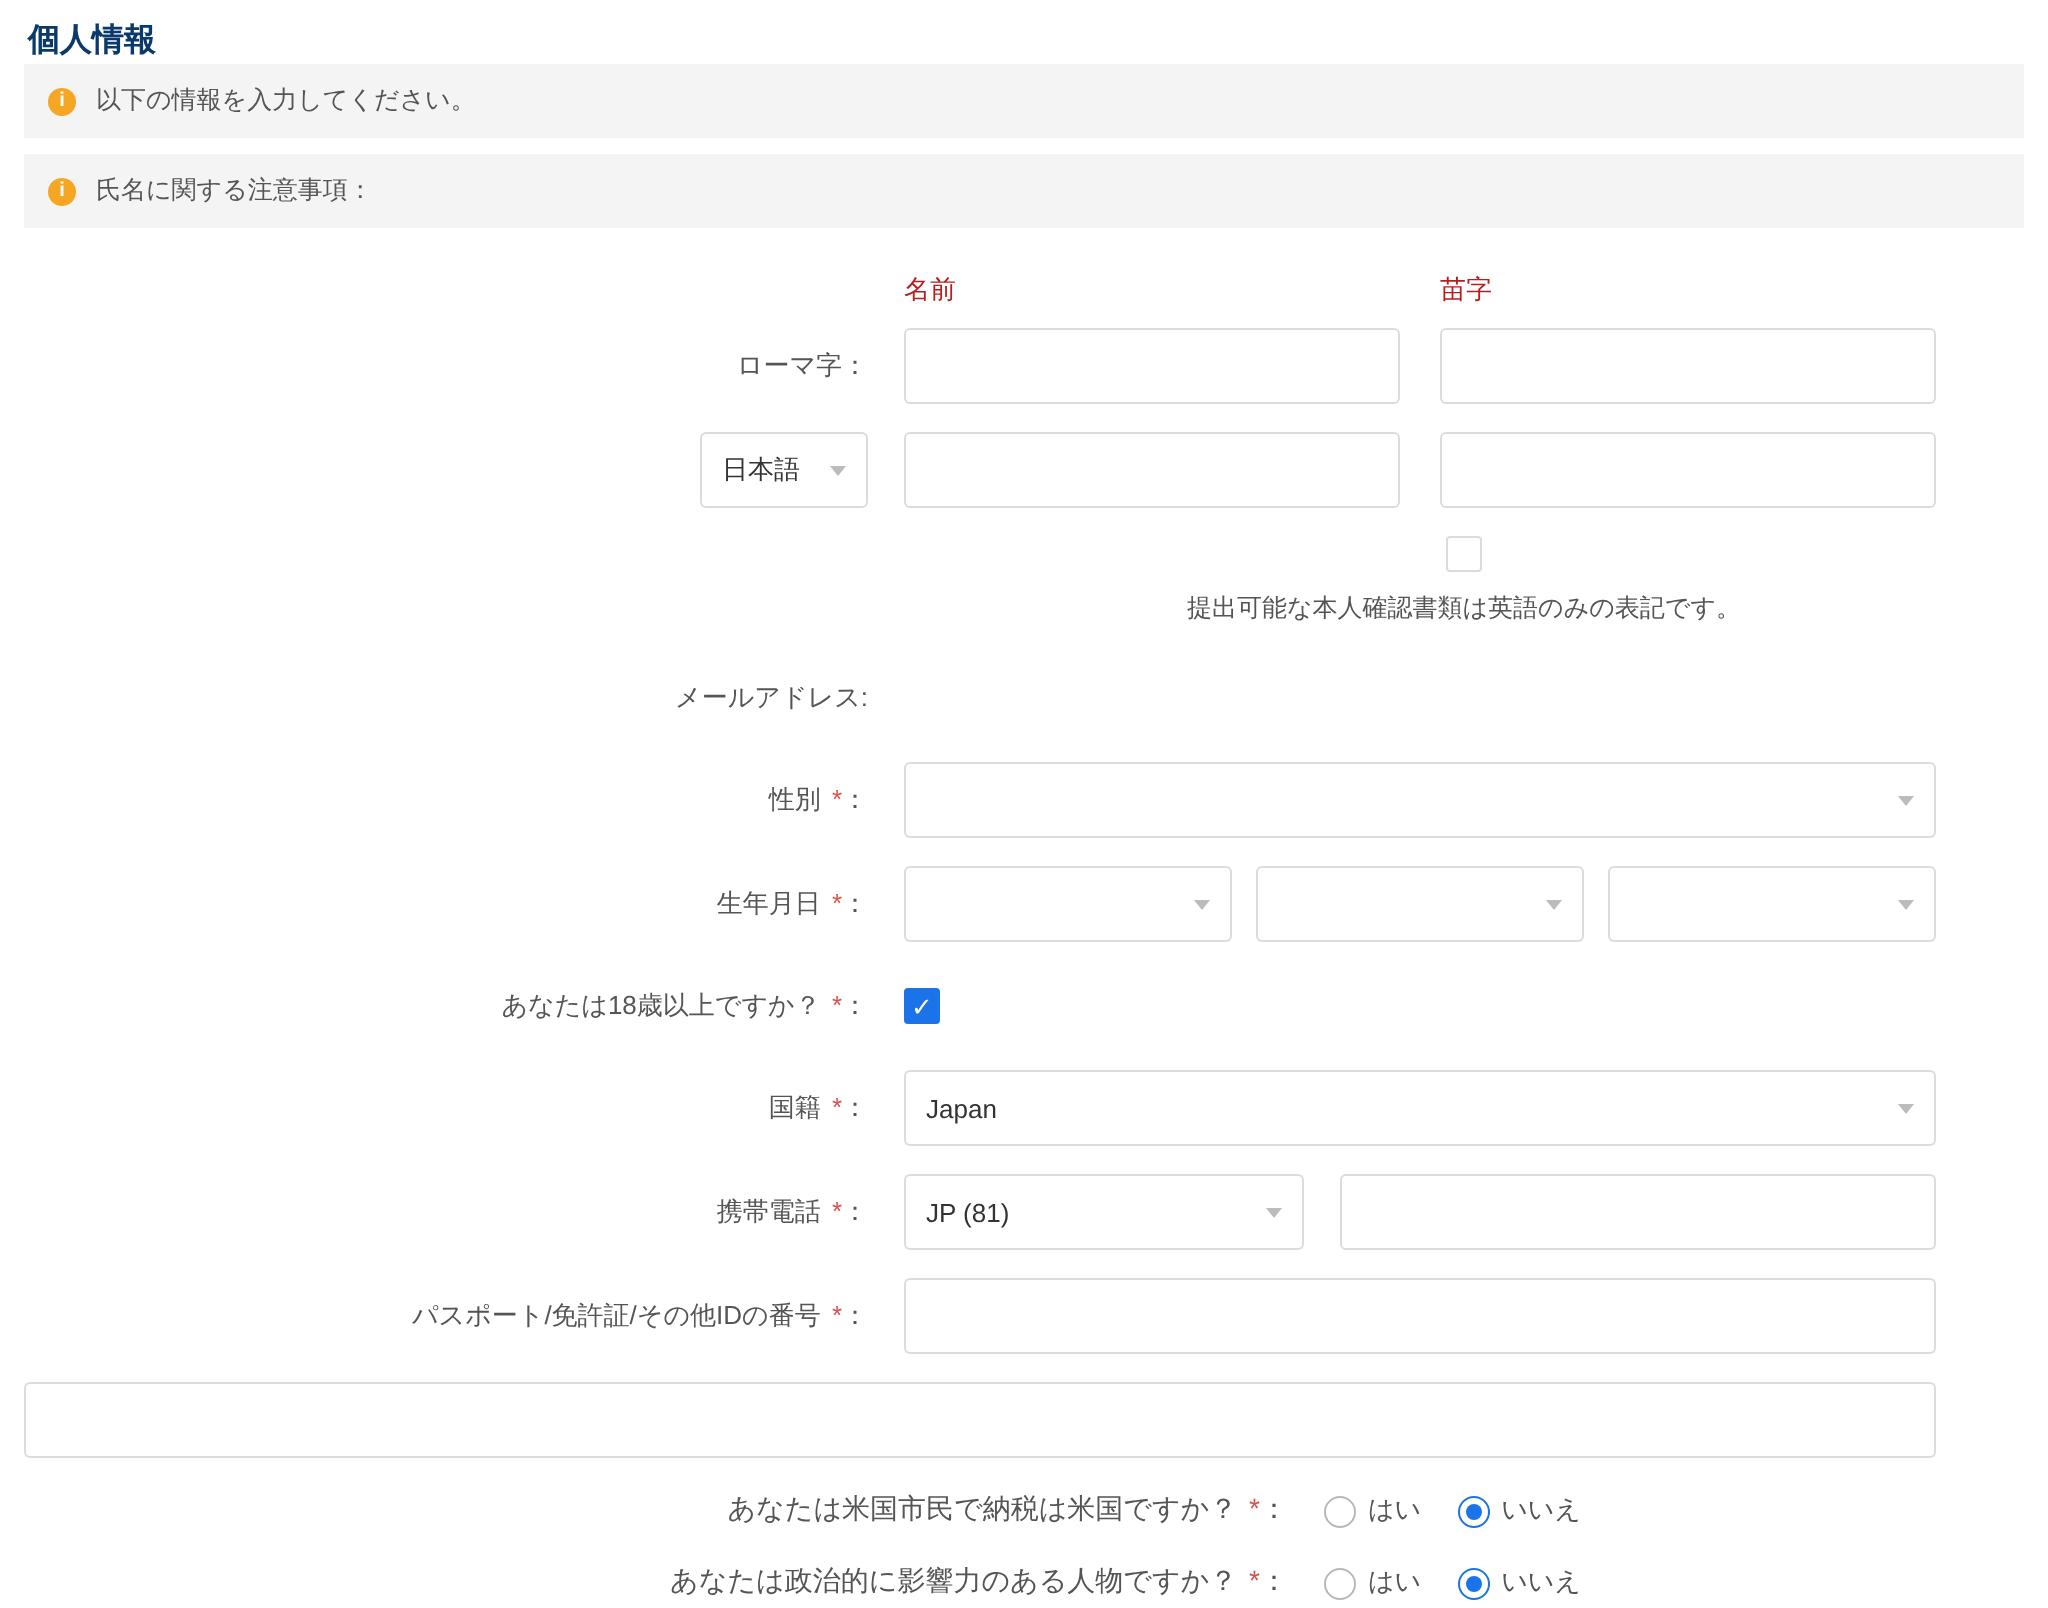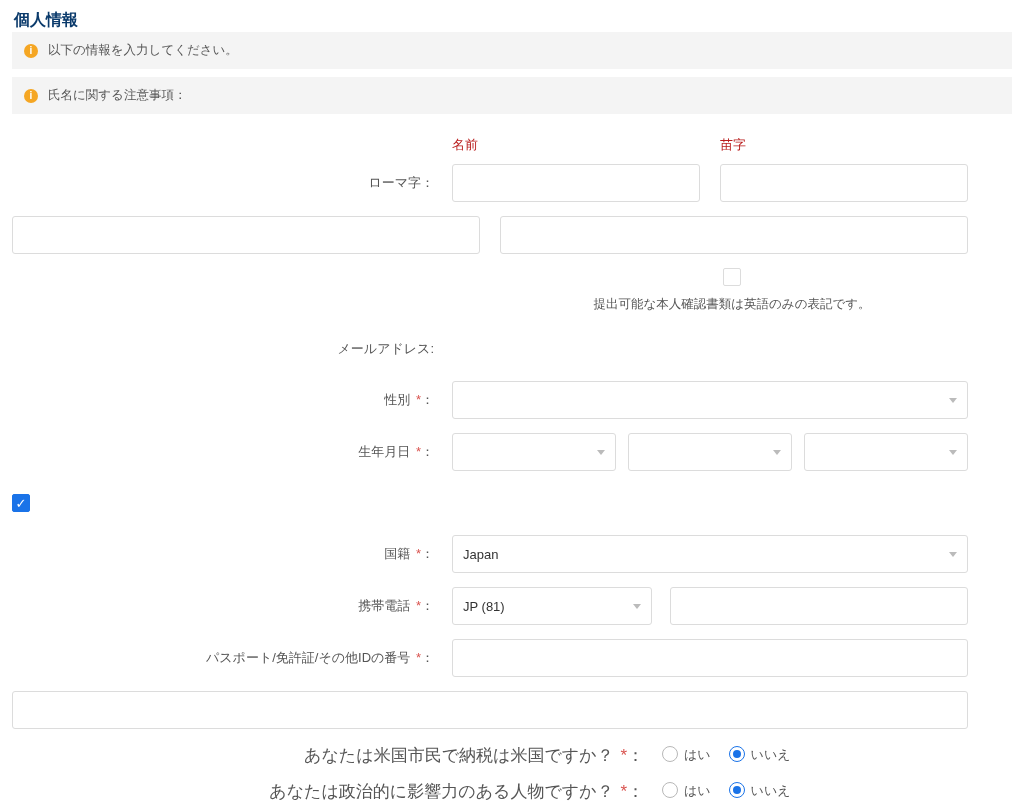--- a/index.html
+++ b/index.html
@@ -126,21 +126,21 @@
   font-size: 13px;
   line-height: 1;
 }
 .radio-group {
   display: flex;
   gap: 18px;
   align-items: center;
 }
 .radio-item {
   display: flex;
-  align-items: flex-start;
+  align-items: flex-end;
   gap: 6px;
   cursor: pointer;
   color: #555;
   font-size: 13px;
 }
 .radio-outer {
   width: 16px; height: 16px;
   border: 1.5px solid #b8b8b8;
   border-radius: 50%;
   display: inline-flex;
@@ -159,21 +159,21 @@
   display: flex;
   align-items: center;
   margin-bottom: 12px;
   min-height: 24px;
 }
 .q-label {
   width: 650px;
   text-align: right;
   padding-right: 18px;
   color: #555;
-  font-size: 17px;
+  font-size: 14px;
 }
 .q-label .req { color: #d9534f; margin-left: 2px; }
 </style>
 </head>
 <body>
 
 <div class="container">
   <h2 class="page-title">個人情報</h2>
 
   <div class="notice-bar">
@@ -195,20 +195,26 @@
 
     <div class="row">
       <div class="label-col">ローマ字：</div>
       <div class="field-col">
         <input class="text-input" type="text" style="">
         <input class="text-input" type="text" style="">
       </div>
     </div>
 
     <div class="row">
+      <div class="label-col" style="display:flex;justify-content:flex-end;align-items:center;">
+        <div class="select-box small">
+          <span>日本語</span>
+          <span class="caret"></span>
+        </div>
+      </div>
       <div class="field-col">
         <input class="text-input" type="text" style="">
         <input class="text-input" type="text" style="">
       </div>
     </div>
 
     <div class="checkbox-row">
       <span class="chk"></span>
       <span>提出可能な本人確認書類は英語のみの表記です。</span>
     </div>
@@ -246,20 +252,23 @@
             </div>
           <div class="select-box">
               <span></span>
               <span class="caret"></span>
             </div>
         </div>
       </div>
     </div>
 
     <div class="row">
+      <div class="label-col">
+        <span>あなたは18歳以上ですか？</span><span class="req"> *</span><span>：</span>
+      </div>
       <div class="field-col">
         <span class="chk-checked">✓</span>
       </div>
     </div>
 
     <div class="row">
       <div class="label-col">
         <span>国籍</span><span class="req"> *</span><span>：</span>
       </div>
       <div class="field-col full">

